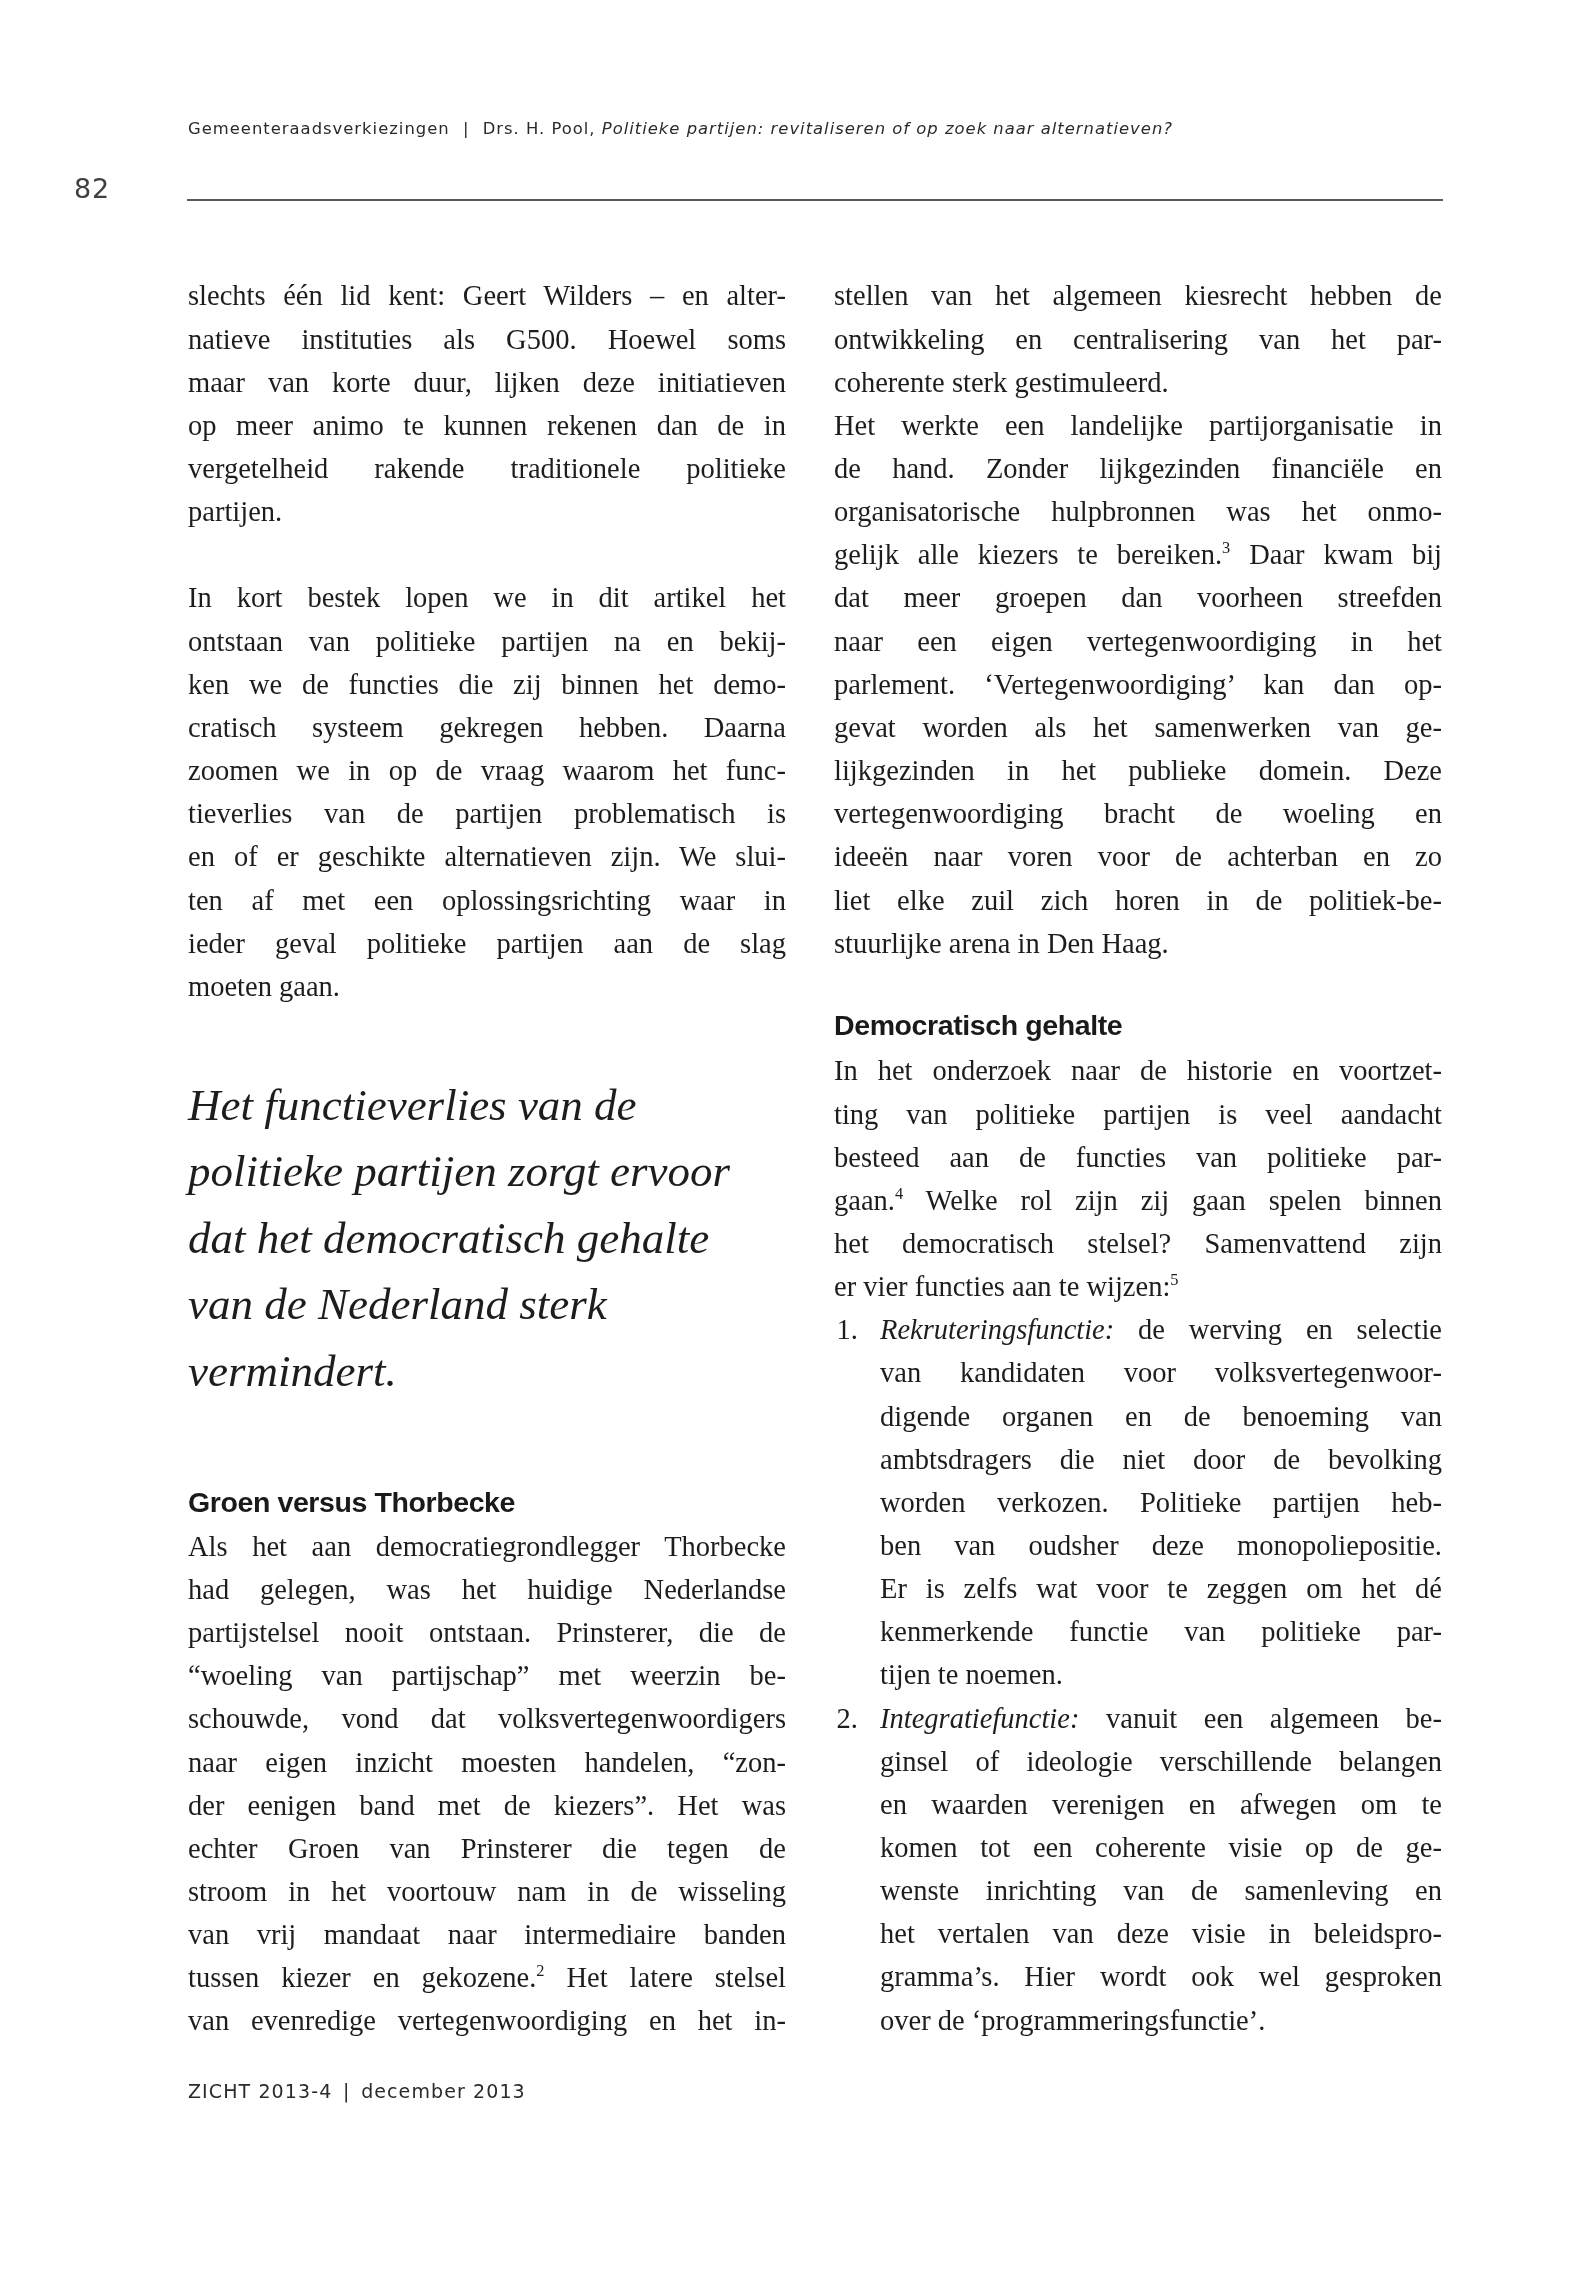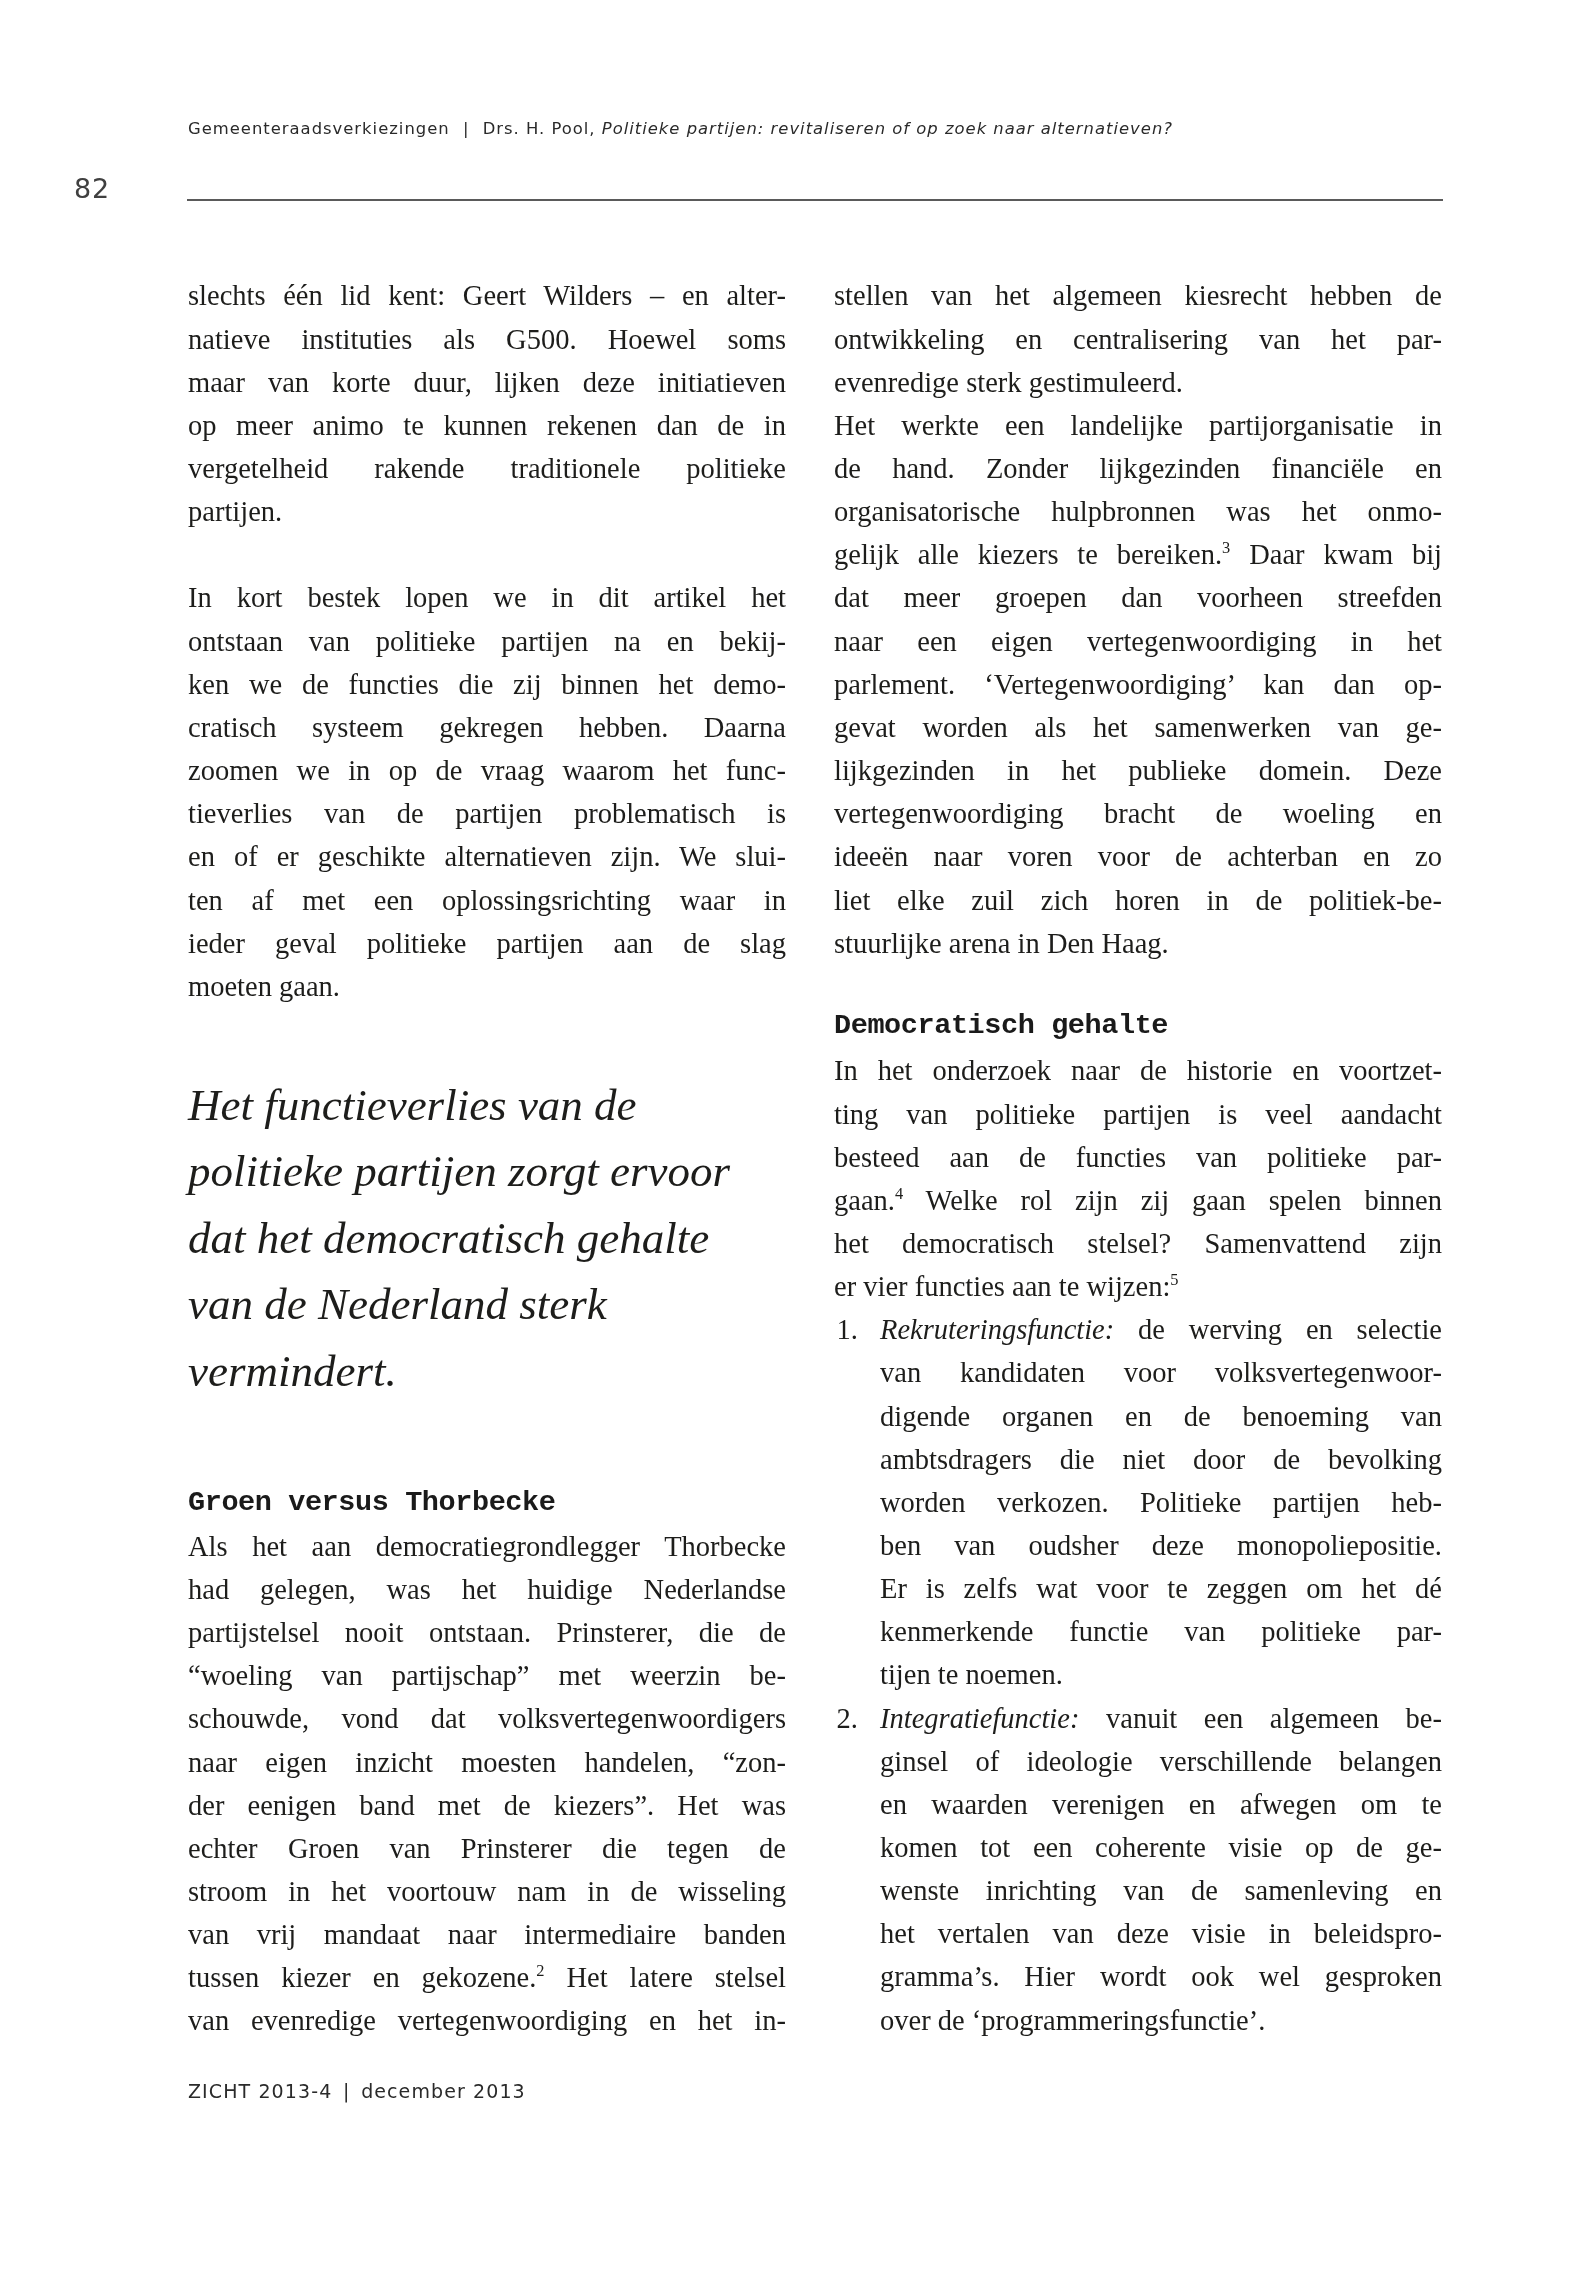--- a/index.html
+++ b/index.html
@@ -30,21 +30,21 @@
   .ln sup { font-size: 16.4px; line-height: 0; vertical-align: 11.2px; }
   .ln em { }
 
   .pull {
     position: absolute; left: 0; height: 67px; line-height: 67px;
     font-family: "Liberation Serif", serif; font-style: italic; font-size: 45px; color: #1d1d1b;
     white-space: nowrap;
   }
   .heading {
     position: absolute; left: 0; height: 43px; line-height: 43px;
-    font-family: Liberation Mono, monospace; font-weight: bold; font-size: 28.5px; color: #1a1a1a;
+    font-family: Liberation Sans, sans-serif; font-weight: bold; font-size: 28.5px; color: #1a1a1a;
     letter-spacing: -0.4px; white-space: nowrap;
   }
   .li-num {
     position: absolute; left: 2.6px; height: 43px; line-height: 43px;
     font-family: "Liberation Serif", serif; font-size: 28.5px; color: #1d1d1b;
   }
   .li { left: 46px; }
   .li.full { width: 562px; }
 
   .footer {
@@ -112,21 +112,21 @@
     <div class="ln full" style="top:1913px">van vrij mandaat naar intermediaire banden</div>
     <div class="ln full" style="top:1956px"><span>tussen kiezer en gekozene.</span><sup>2</sup> <span>Het latere stelsel</span></div>
     <div class="ln full" style="top:1999px">van evenredige vertegenwoordiging en het in-</div>
   </div>
 </div>
 
 <div class="col col-right">
   <div>
     <div class="ln full" style="top:274px">stellen van het algemeen kiesrecht hebben de</div>
     <div class="ln full" style="top:318px">ontwikkeling en centralisering van het par-</div>
-    <div class="ln last" style="top:361px">evenredige sterk gestimuleerd.</div>
+    <div class="ln last" style="top:361px">coherente sterk gestimuleerd.</div>
   </div>
 
   <div>
     <div class="ln full" style="top:404px">Het werkte een landelijke partijorganisatie in</div>
     <div class="ln full" style="top:447px">de hand. Zonder lijkgezinden financiële en</div>
     <div class="ln full" style="top:490px">organisatorische hulpbronnen was het onmo-</div>
     <div class="ln full" style="top:533px"><span>gelijk alle kiezers te bereiken.</span><sup>3</sup> <span>Daar kwam bij</span></div>
     <div class="ln full" style="top:576px">dat meer groepen dan voorheen streefden</div>
     <div class="ln full" style="top:620px">naar een eigen vertegenwoordiging in het</div>
     <div class="ln full" style="top:663px">parlement. ‘Vertegenwoordiging’ kan dan op-</div>

